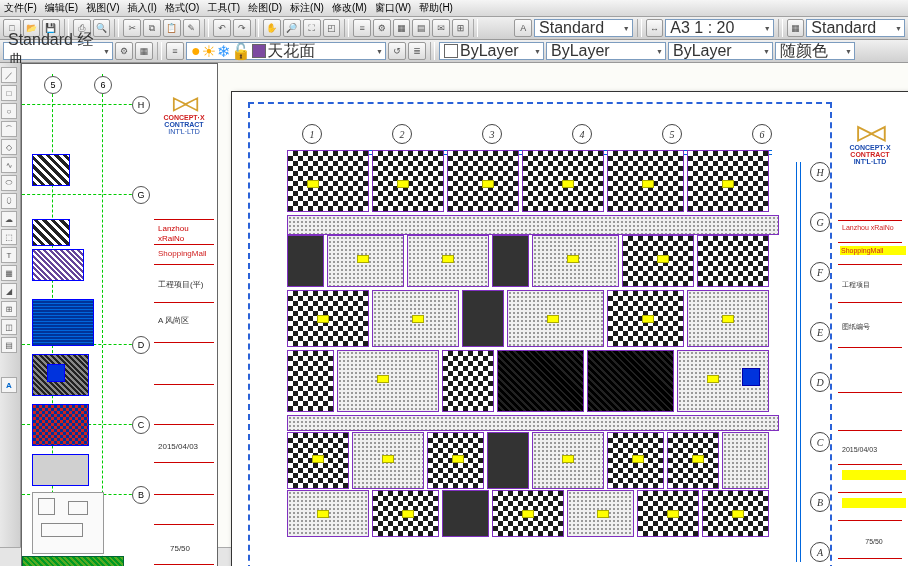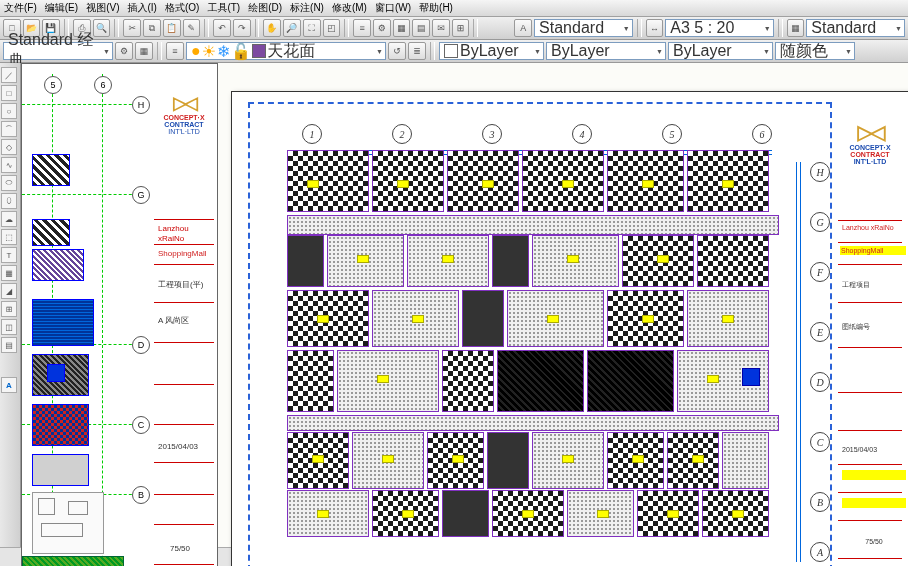--- a/index.html
+++ b/index.html
@@ -89,21 +89,21 @@
     <div class="tb-btn">▦</div>
     <div class="tb-btn">▤</div>
     <div class="tb-btn">✉</div>
     <div class="tb-btn">⊞</div>
     <div class="sep"></div>
     <div style="flex:0 0 30px"></div>
     <div class="tb-btn">A</div>
     <div class="dropdown" style="width:80px">Standard</div>
     <div class="sep"></div>
     <div class="tb-btn">↔</div>
-    <div class="dropdown" style="width:90px">A3  5 : 20</div>
+    <div class="dropdown" style="width:90px">A3  1 : 20</div>
     <div class="sep"></div>
     <div class="tb-btn">▦</div>
     <div class="dropdown" style="width:80px">Standard</div>
   </div>
 
   <div class="toolbar">
     <div class="dropdown" style="width:90px">Standard 经典</div>
     <div class="tb-btn">⚙</div>
     <div class="tb-btn">▦</div>
     <div class="sep"></div>

